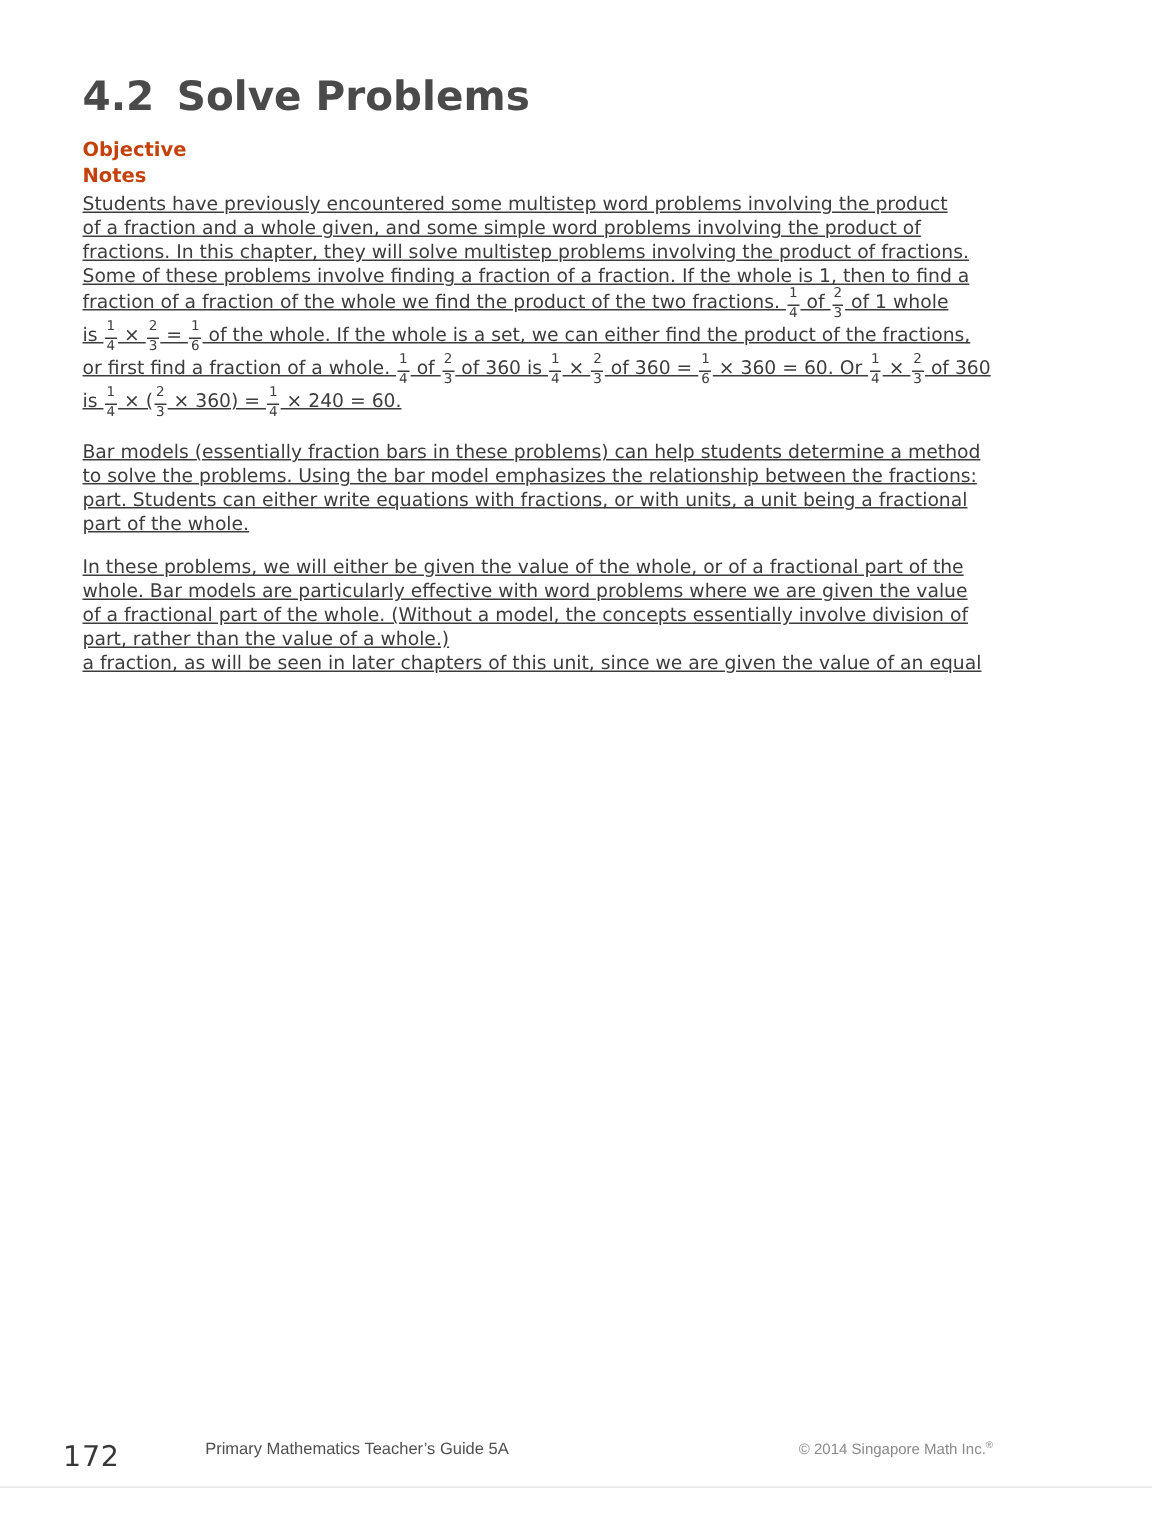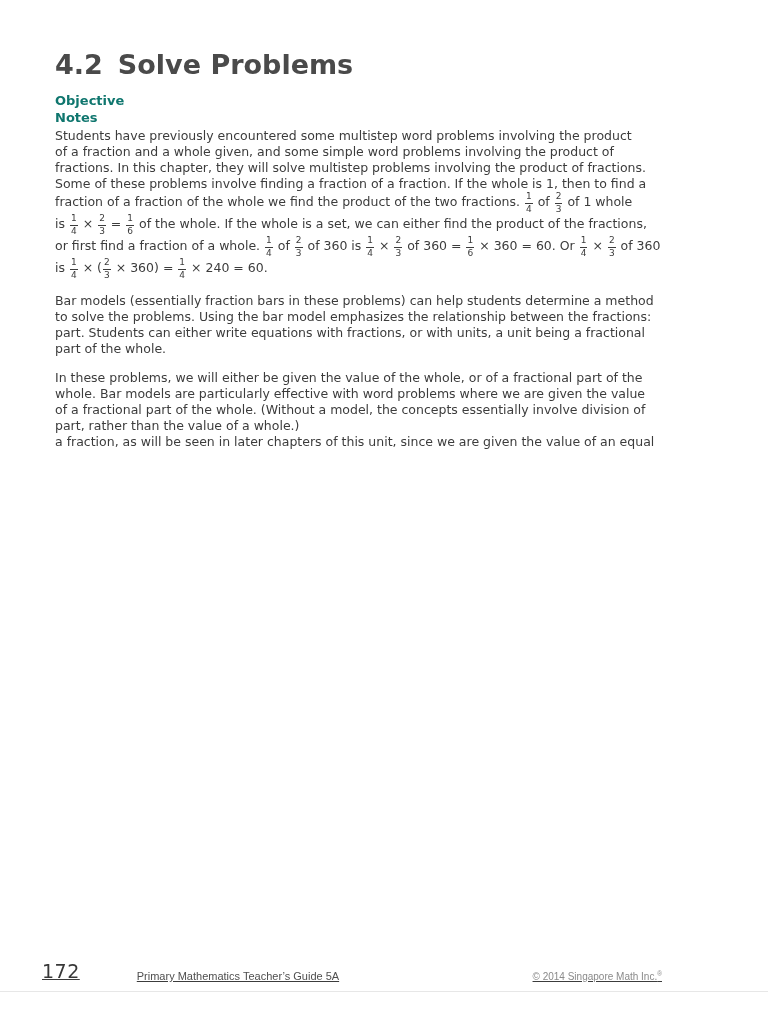--- a/index.html
+++ b/index.html
@@ -22,33 +22,34 @@
     margin: 0 0 12px 0;
     font-size: 27px;
     line-height: 30px;
     font-weight: bold;
     color: #4a4a4a;
   }
   .doc-title .num { margin-right: 15px; }
   .subhead {
     font-size: 13px;
     font-weight: bold;
-    color: #0f766e;
+    color: #c2410c;
     margin: 0;
     line-height: 17px;
   }
   .bullet-row {
     font-size: 12.5px;
     line-height: 16px;
     margin: 1px 0 17px 0;
   }
   .bullet-marker { display: inline-block; width: 14px; padding-left: 2px; }
   .para {
     margin: 2px 0 13px 0;
     font-size: 12.5px;
+    text-decoration: underline;
   }
   .tline {
     line-height: 16px;
     white-space: nowrap;
   }
   .frac {
     display: inline-block;
     vertical-align: -6px;
     text-align: center;
     font-size: 9px;
@@ -60,22 +61,21 @@
     border-bottom: 1px solid #3c3c3c;
     padding: 0 1px 1.5px 1px;
   }
   .frac .den { display: block; padding-top: 1.5px; }
   .footer {
     position: absolute;
     left: 42px;
     top: 960px;
     width: 620px;
     display: flex;
-    align-items: flex-end;
-    text-decoration: underline;
+    align-items: flex-start;
   }
   .page-num {
     font-size: 19px;
     color: #383838;
     letter-spacing: 0.5px;
   }
   .book-title {
     font-size: 11px;
     color: #4f4f4f;
     margin-left: 15px;

